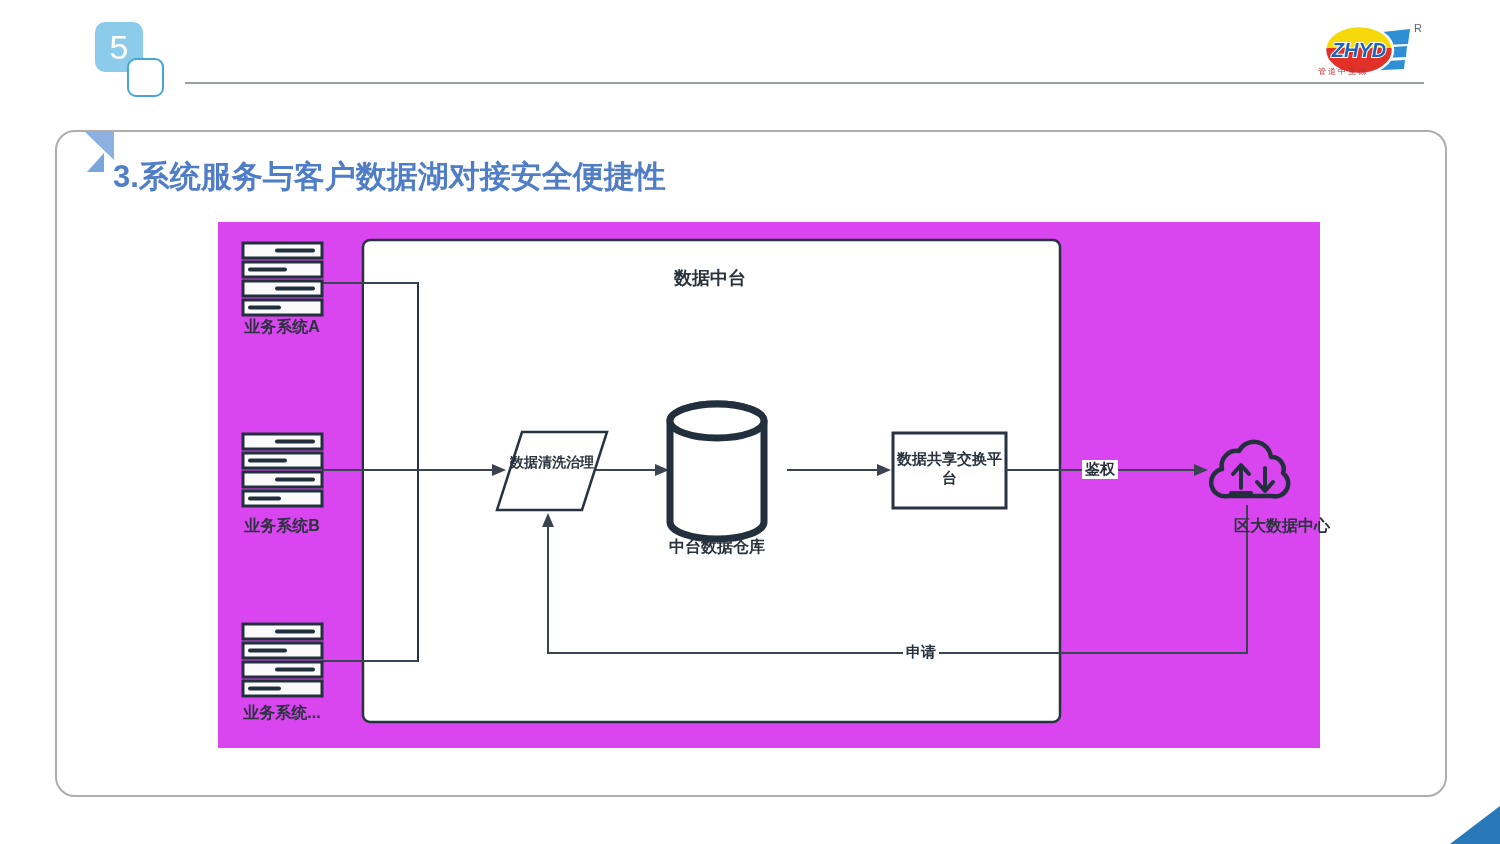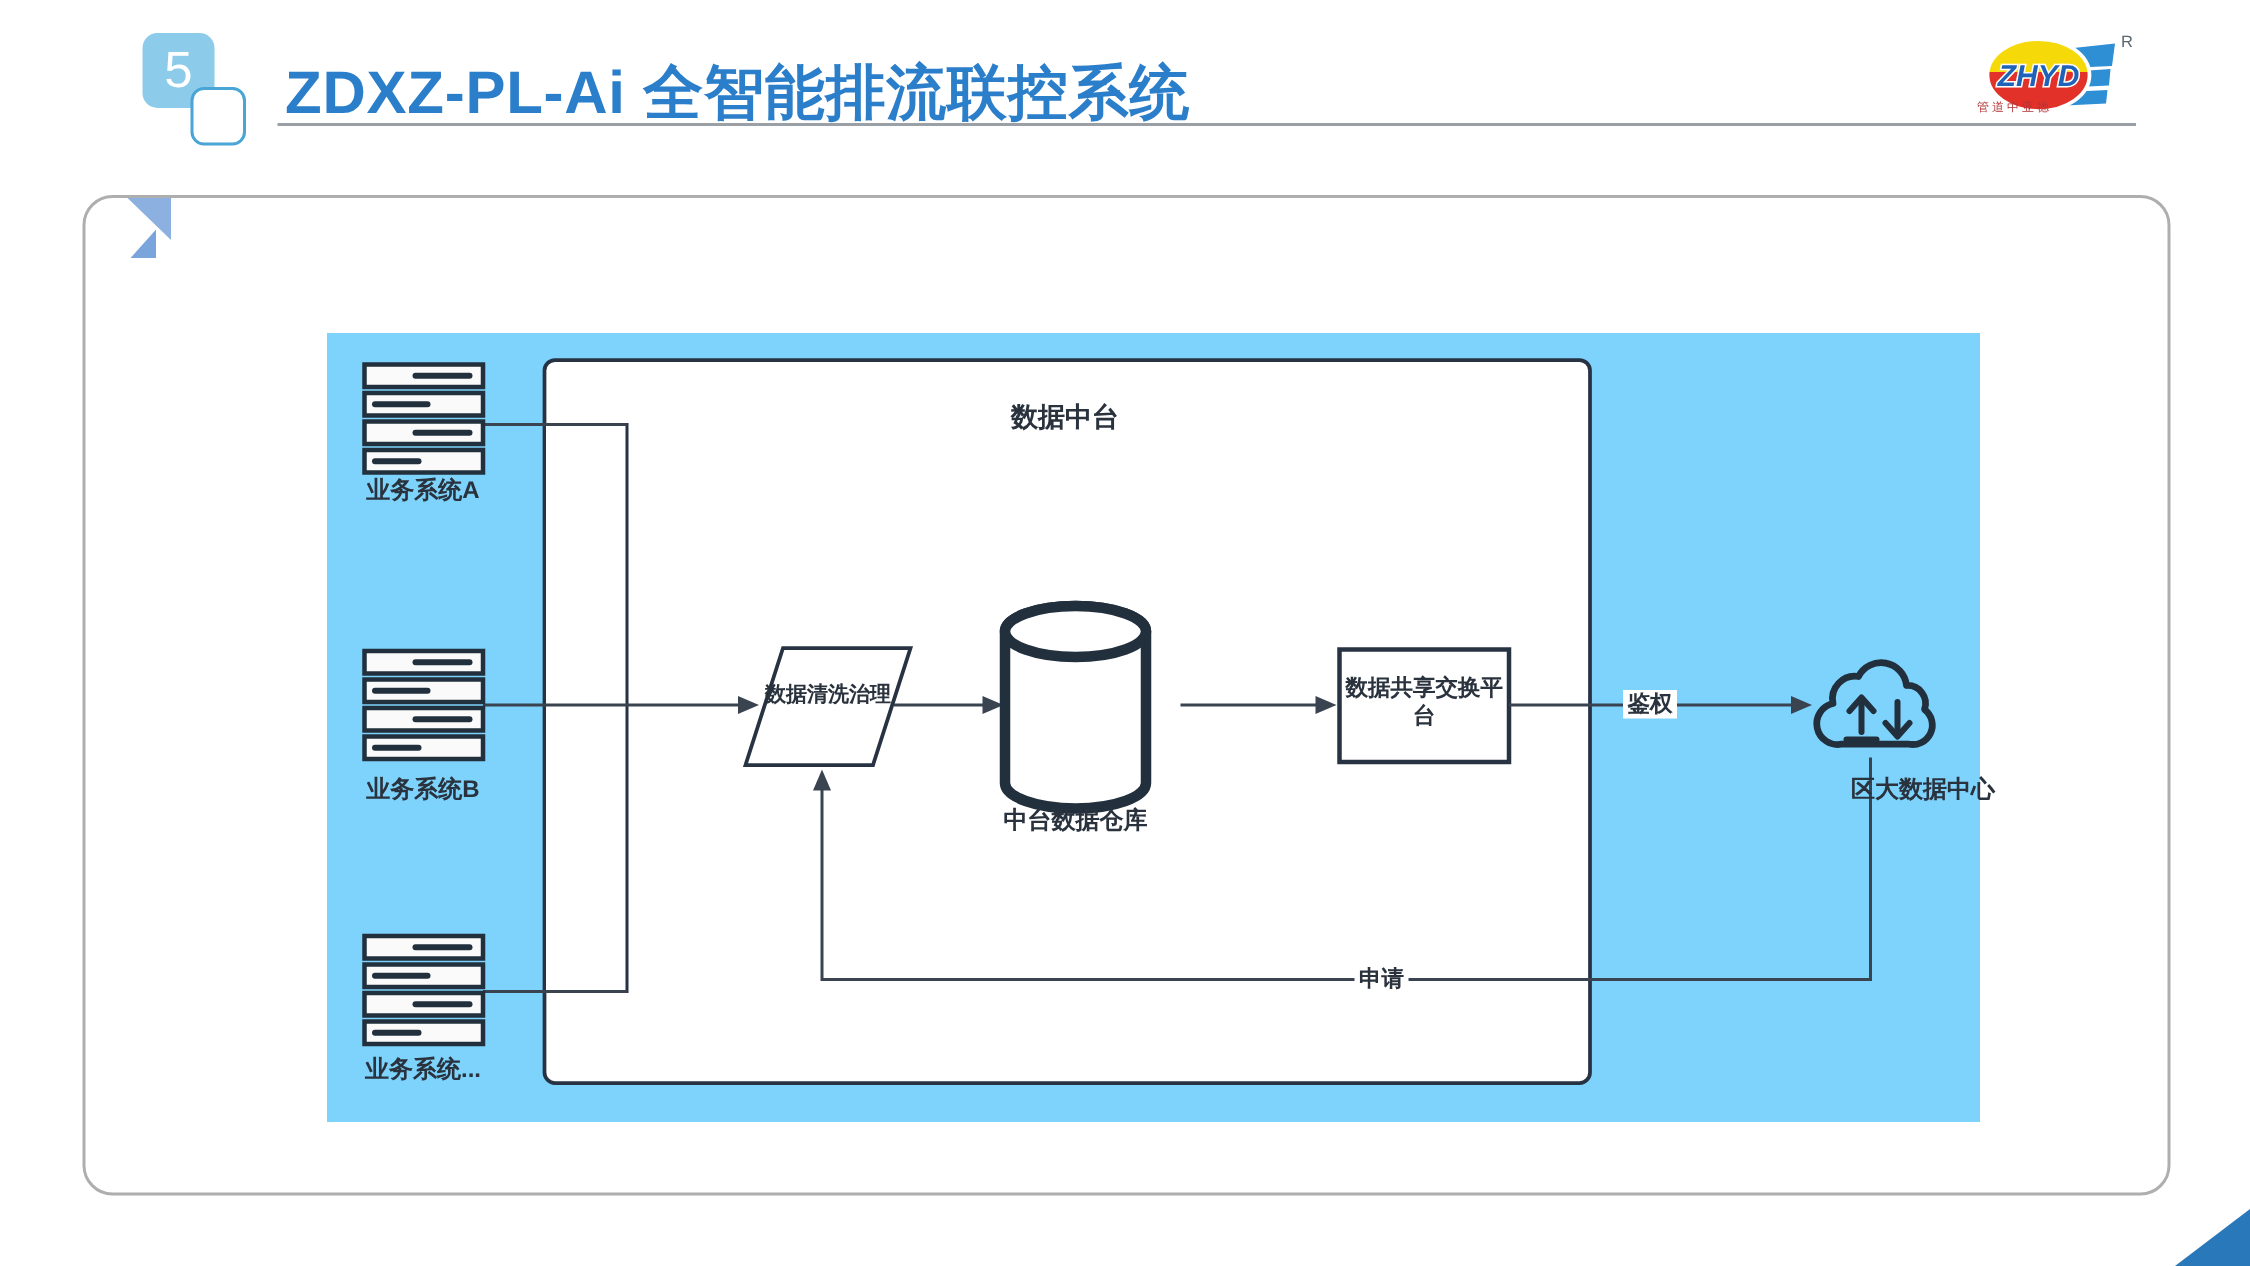--- a/index.html
+++ b/index.html
@@ -26,21 +26,21 @@
             color:#b23636;letter-spacing:2px;white-space:nowrap;}
 
   
   .panel{position:absolute;left:55px;top:130px;width:1388px;height:663px;border:2px solid #aeaeae;
          border-radius:20px;background:#ffffff;}
   .deco{position:absolute;left:70px;top:126px;}
   .section-title{position:absolute;left:113px;top:156px;font-size:31px;font-weight:700;color:#4f7dc7;
                  white-space:nowrap;}
 
   
-  .canvas{position:absolute;left:218px;top:222px;width:1102px;height:526px;background:#7dd3fc;}
+  .canvas{position:absolute;left:218px;top:222px;width:1102px;height:526px;background:#d946ef;}
   .canvas svg{position:absolute;left:0;top:0;}
   .dlabel{position:absolute;text-align:center;color:#29323d;font-weight:700;}
   .lbl-platform{left:402px;top:44px;width:180px;font-size:18px;}
   .lbl-server{left:4px;width:120px;font-size:16px;font-weight:700;}
   .lbl-serverA{top:95px;} .lbl-serverB{top:294px;} .lbl-serverC{top:481px;}
   .lbl-clean{left:289px;top:232px;width:90px;font-size:14px;line-height:17px;}
   .lbl-warehouse{left:419px;top:315px;width:160px;font-size:16px;}
   .lbl-exchange{left:678px;top:227px;width:107px;font-size:15px;line-height:19px;}
   .lbl-cloud{left:952px;top:294px;width:160px;font-size:16px;text-align:right;}
   .edge-label{position:absolute;background:#ffffff;padding:0 3px;font-size:15px;font-weight:600;
@@ -52,21 +52,20 @@
   .corner-tri{position:absolute;right:0;bottom:0;width:0;height:0;
               border-left:50px solid transparent;border-bottom:38px solid #2878ba;}
 </style>
 </head>
 <body>
 
 <div class="slide">
 
   <div class="badge">5</div>
   <div class="badge-outline"></div>
-  <div class="page-title">ZDXZ-PL-Ai 全智能排流联控系统</div>
   <div class="header-rule"></div>
 
   <div class="logo">
     <svg width="110" height="64" viewBox="0 0 110 64">
       <g>
         <polygon points="46,16 92,11 90,26 46,28" fill="#2f8fd4"></polygon>
         <polygon points="46,31 89,28 88,39 46,41" fill="#2f8fd4"></polygon>
         <polygon points="46,44 87,42 86,51 46,53" fill="#2f8fd4"></polygon>
       </g>
       <g>
@@ -85,20 +84,21 @@
     <div class="logo-sub">管道中亚德</div>
   </div>
 
   <div class="panel"></div>
 
   <svg class="deco" width="50" height="52" viewBox="0 0 50 52">
     <polygon points="15,6 44,6 44,34" fill="#8cb0e0"></polygon>
     <polygon points="17,46 34,27 34,46" fill="#7aa5dc"></polygon>
   </svg>
 
+  <div class="section-title">3.系统服务与客户数据湖对接安全便捷性</div>
 
   <div class="canvas">
     <svg width="1102" height="526" viewBox="0 0 1102 526">
 
       <rect x="145" y="18" width="697" height="482" rx="7" fill="#ffffff" stroke="#273342" stroke-width="2.5"></rect>
 
       <rect x="145" y="61" width="55" height="378" fill="#ffffff" stroke="#273342" stroke-width="2"></rect>
 
       <g stroke="#3a4350" stroke-width="2">
         <path d="M104,61 H200" fill="none"></path>

